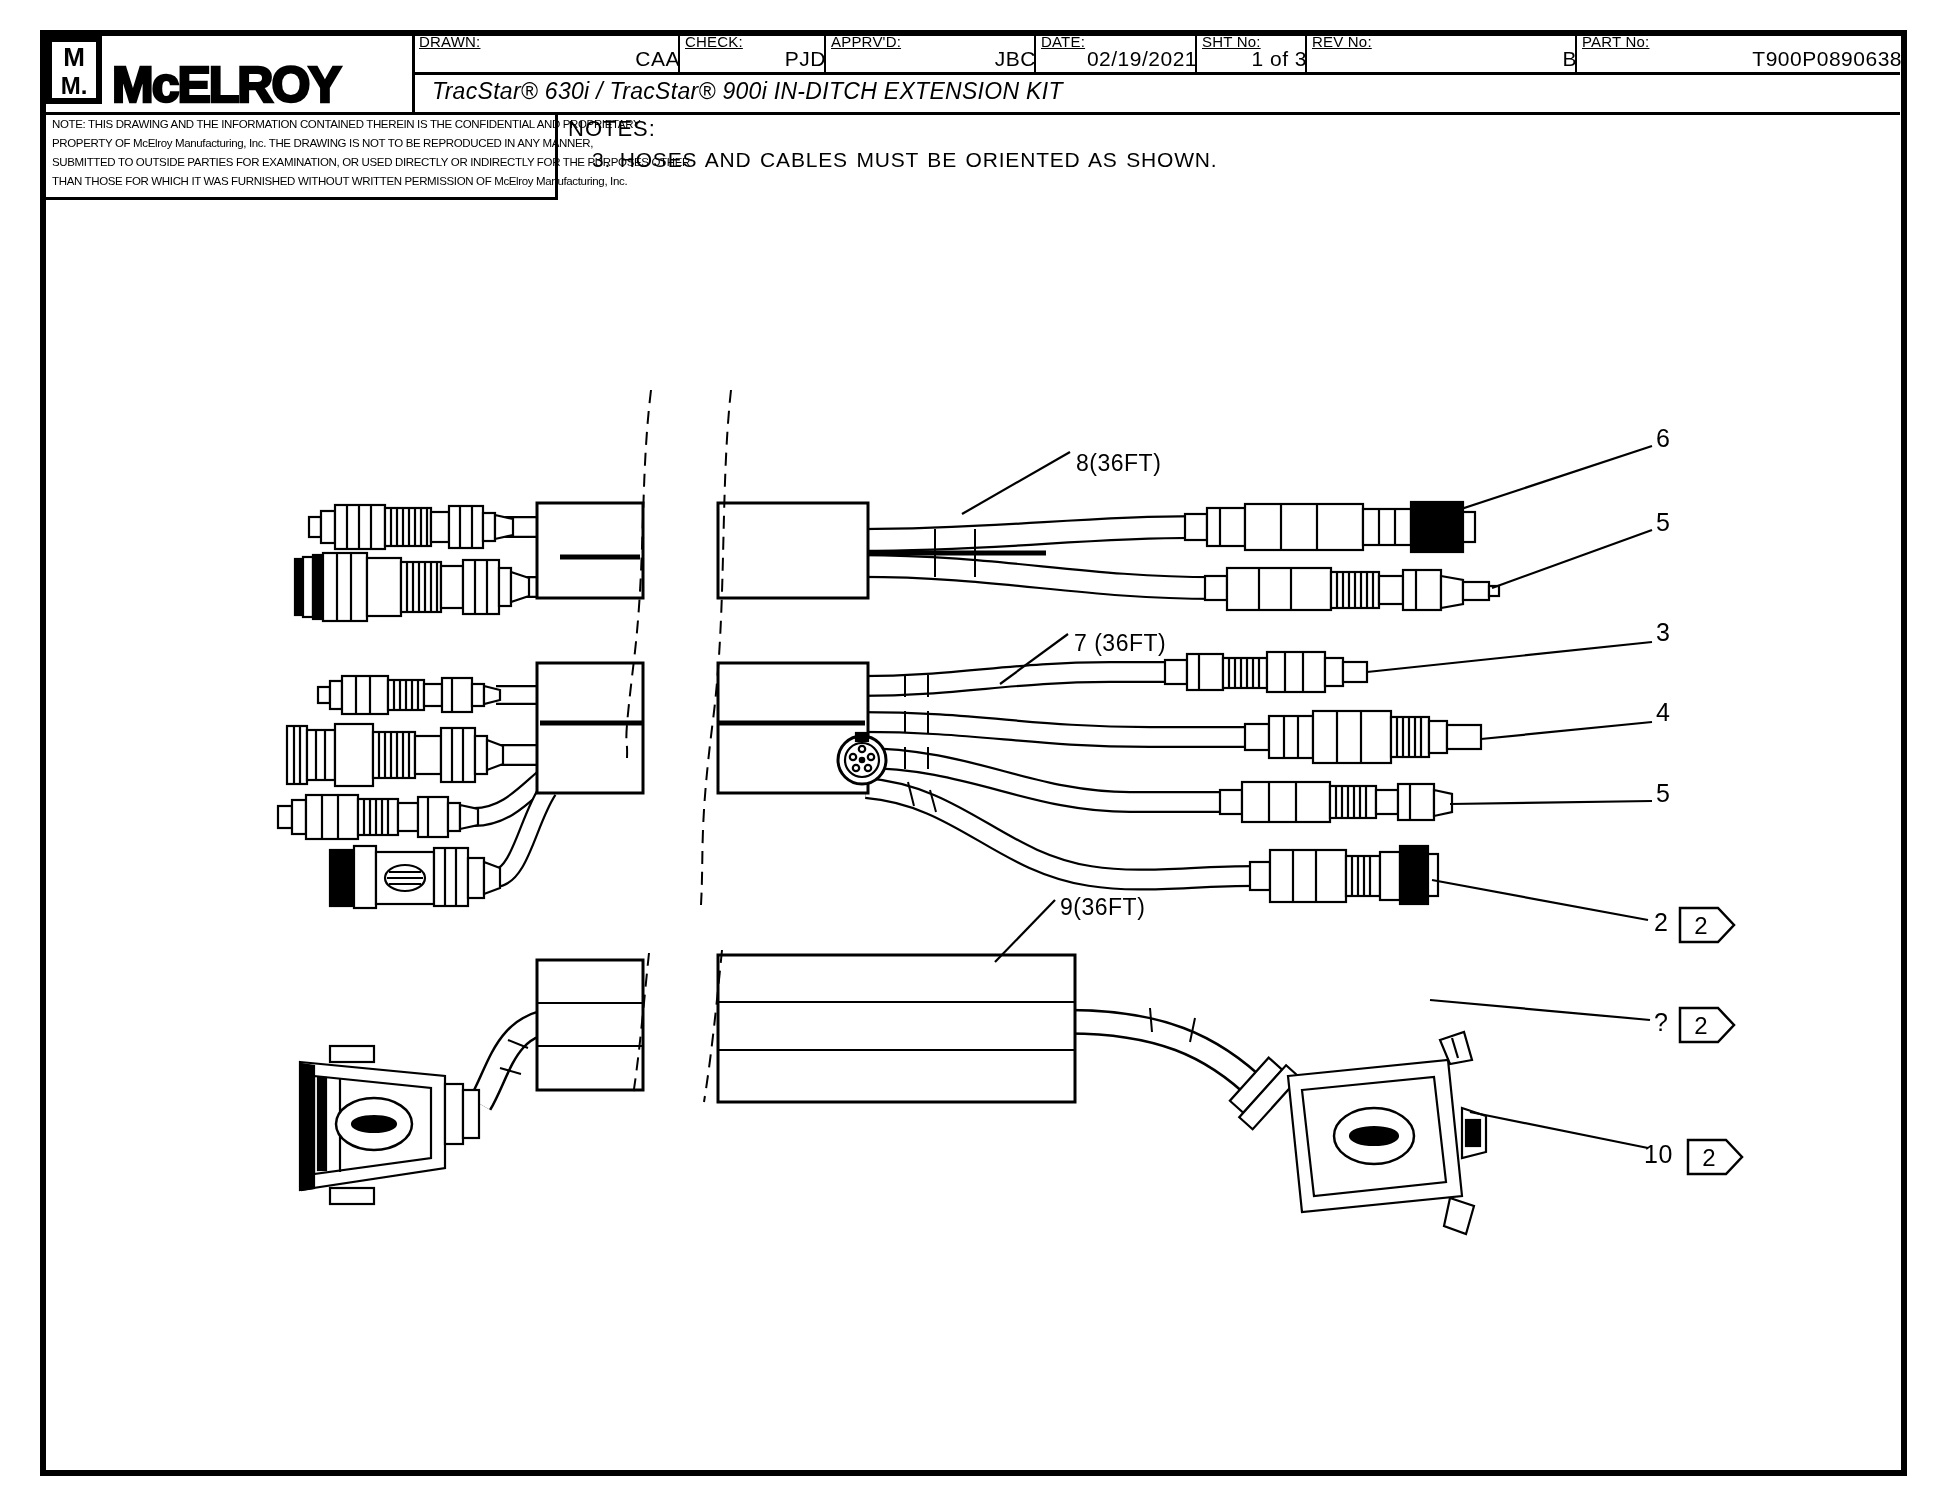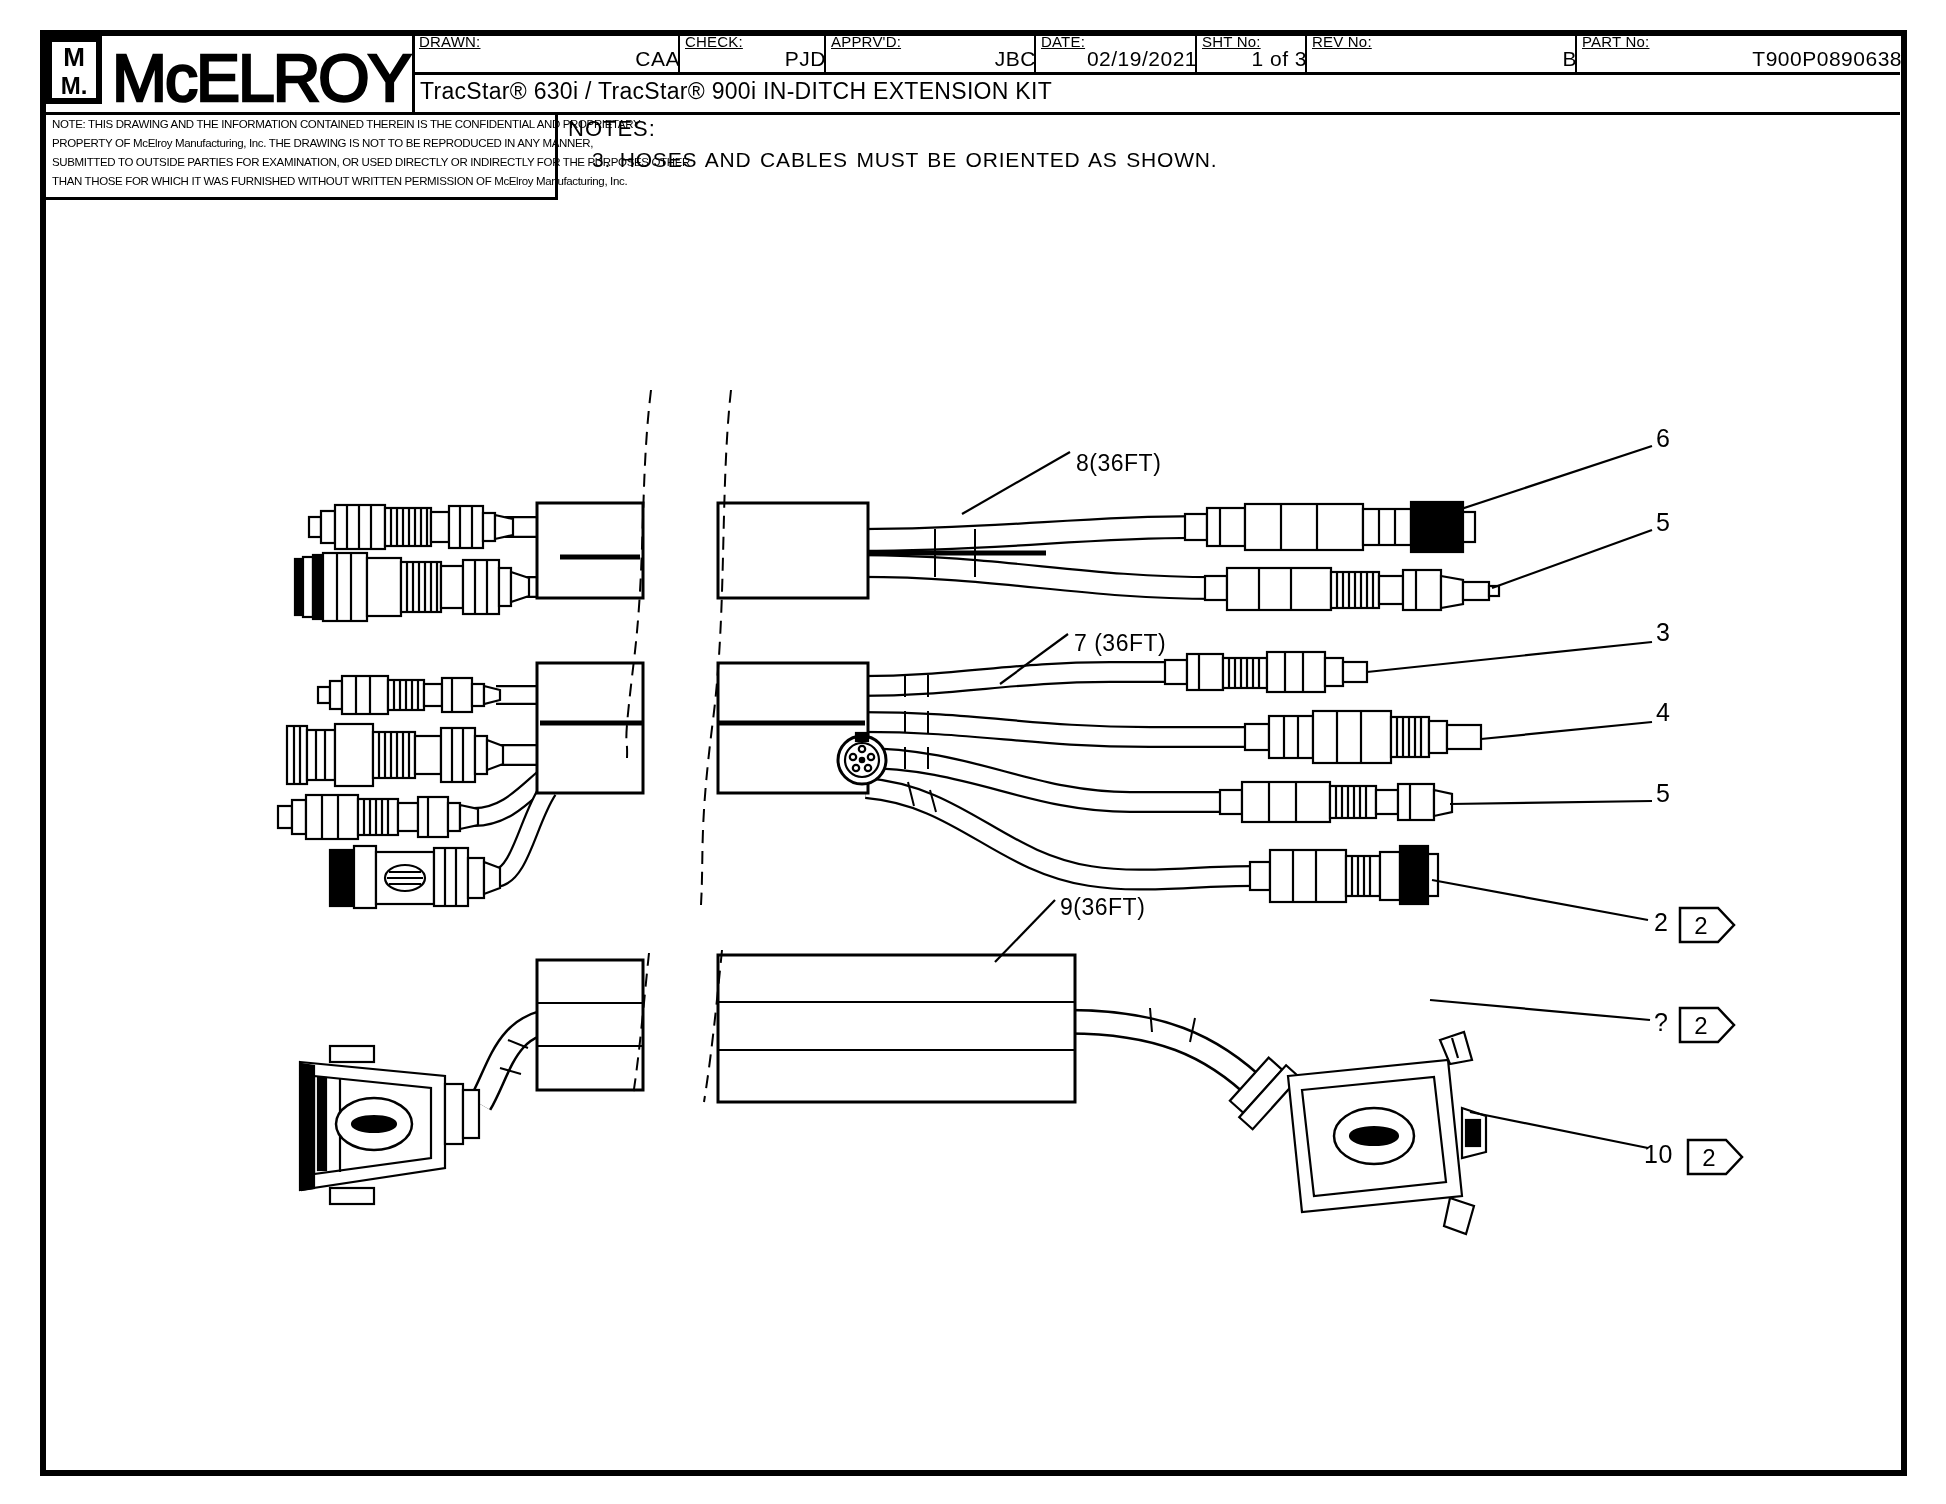--- a/index.html
+++ b/index.html
@@ -5,23 +5,23 @@
   html,body{margin:0;padding:0;background:#fff;}
   .page{position:relative;width:1946px;height:1504px;background:#fff;color:#000;
         font-family:"Liberation Sans",sans-serif;overflow:hidden;}
   .sheet{position:absolute;left:40px;top:30px;width:1855px;height:1434px;border:6px solid #000;}
   .hline,.vline{position:absolute;background:#000;}
   
   .cell{position:absolute;top:32px;height:40px;border-left:2.5px solid #000;}
   .cell .lab{position:absolute;left:5px;top:1px;font-size:15px;letter-spacing:.2px;text-decoration:underline;}
   .cell .val{position:absolute;left:0;right:0;top:15px;text-align:right;font-size:21px;letter-spacing:.5px;}
   .logo-cell{position:absolute;left:46px;top:36px;width:366px;height:76px;}
-  .logo-text{position:absolute;left:66px;top:4px;font-size:66px;font-weight:400;letter-spacing:-2px;
+  .logo-text{position:absolute;left:66px;top:20px;font-size:50px;font-weight:700;letter-spacing:-2px;
              -webkit-text-stroke:2.6px #000;}
-  .title-row{position:absolute;left:420px;top:78px;font-size:23px;letter-spacing:.3px;}
+  .title-row{position:absolute;left:432px;top:78px;font-size:23px;letter-spacing:.3px;font-style:italic;}
   .note-box{position:absolute;left:46px;top:114px;width:509px;height:83px;
             border-right:3px solid #000;border-bottom:3px solid #000;}
   .note-line{position:absolute;left:6px;white-space:nowrap;font-size:11.5px;letter-spacing:-.35px;text-align:center;}
   .notes-head{position:absolute;left:568px;top:116px;font-size:22px;letter-spacing:1px;}
   .notes-item{position:absolute;left:592px;font-size:21px;letter-spacing:.8px;word-spacing:2px;white-space:nowrap;}
   .callout{position:absolute;font-size:25px;letter-spacing:.5px;white-space:nowrap;}
   .lenlabel{position:absolute;font-size:23px;letter-spacing:.5px;white-space:nowrap;margin-top:20px;}
   svg.art{position:absolute;left:0;top:0;}
   .flag{position:absolute;}
   .flag text{font-family:"Liberation Sans",sans-serif;font-size:24px;}

